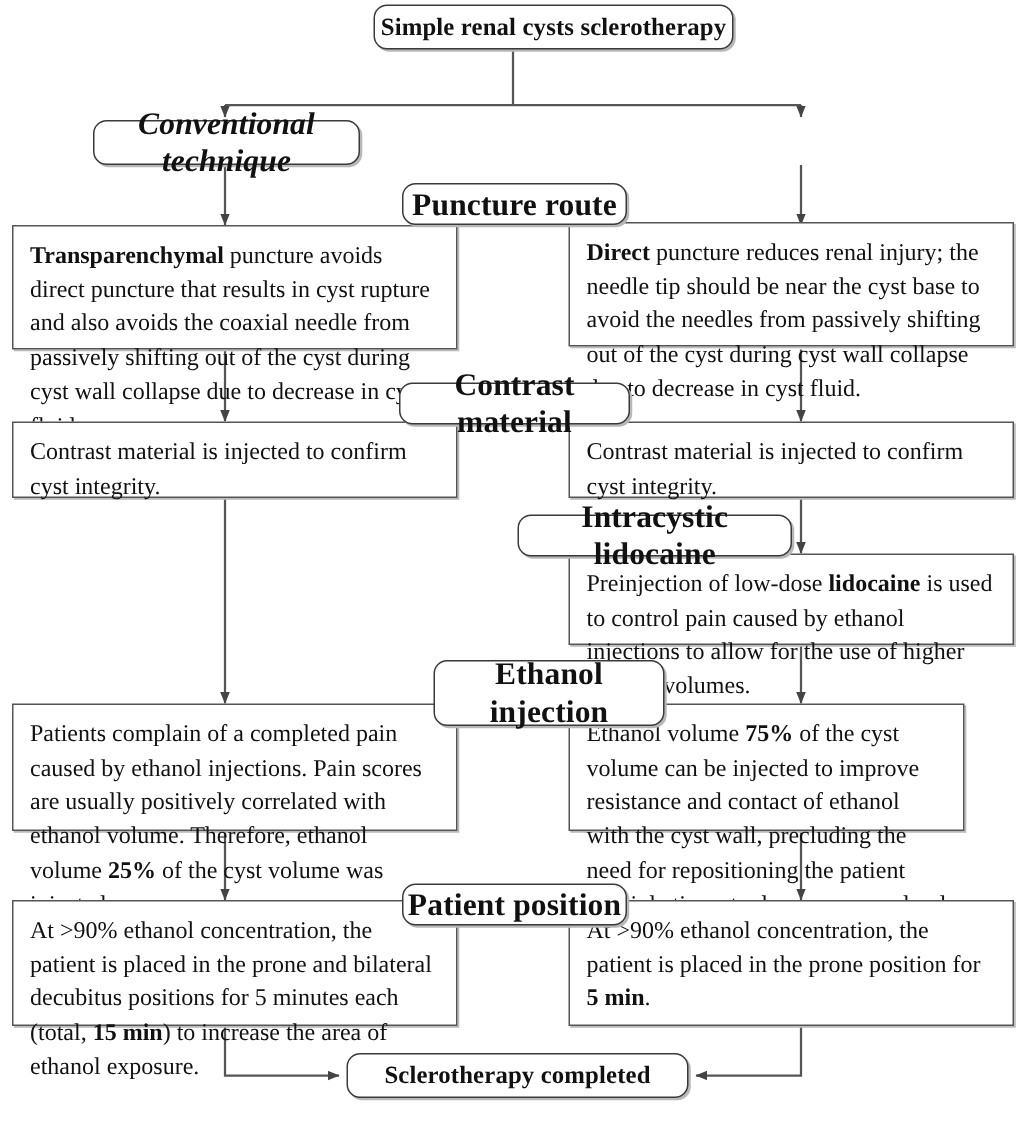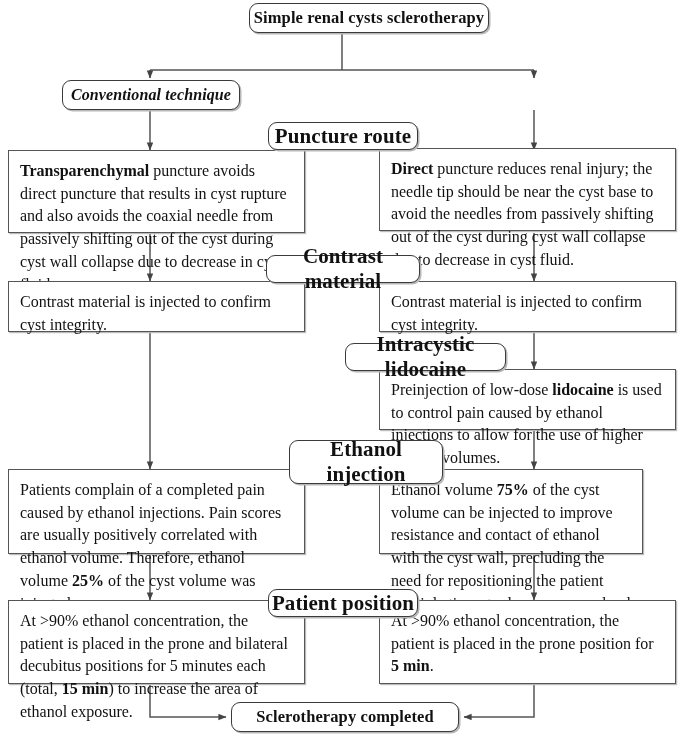--- a/index.html
+++ b/index.html
@@ -39,21 +39,21 @@
     align-items: center;
     justify-content: center;
     text-align: center;
     font-weight: bold;
     font-size: 21px;
     letter-spacing: 0.1px;
     z-index: 3;
   }
   .pill.italic {
     font-style: italic;
-    font-size: 16px;
+    font-size: 21px;
   }
   .pill.title {
     font-size: 16.5px;
   }
   
   .textbox {
     border: 1.3px solid #555555;
     box-shadow: 1.2px 1.2px 0 #bcbcbc;
     padding: 9px 11px 7px 11px;
     font-size: 16px;
@@ -123,21 +123,21 @@
     <span>Contrast material</span>
   </div>
 
   <div class="node textbox" style="left:8px; top:281px; width:297px; height:51px;">
     <span>Contrast material is injected to confirm cyst integrity.</span>
   </div>
   <div class="node textbox" style="left:379px; top:281px; width:297px; height:51px;">
     <span>Contrast material is injected to confirm cyst integrity.</span>
   </div>
 
-  <div class="node pill" style="left:345px; top:343px; width:161px; height:28px;">
+  <div class="node pill" style="left:345px; top:343px; width:183px; height:28px;">
     <span>Intracystic lidocaine</span>
   </div>
 
   <div class="node textbox" style="left:379px; top:369px; width:297px; height:61px;">
     <span>Preinjection of low-dose </span><b>lidocaine</b><span> is used to control pain caused by ethanol injections to allow for the use of higher ethanol volumes.</span>
   </div>
 
   <div class="node pill" style="left:266px; top:440px; width:154px; height:44px;margin-left:23px;">
     <span>Ethanol injection</span>
   </div>

